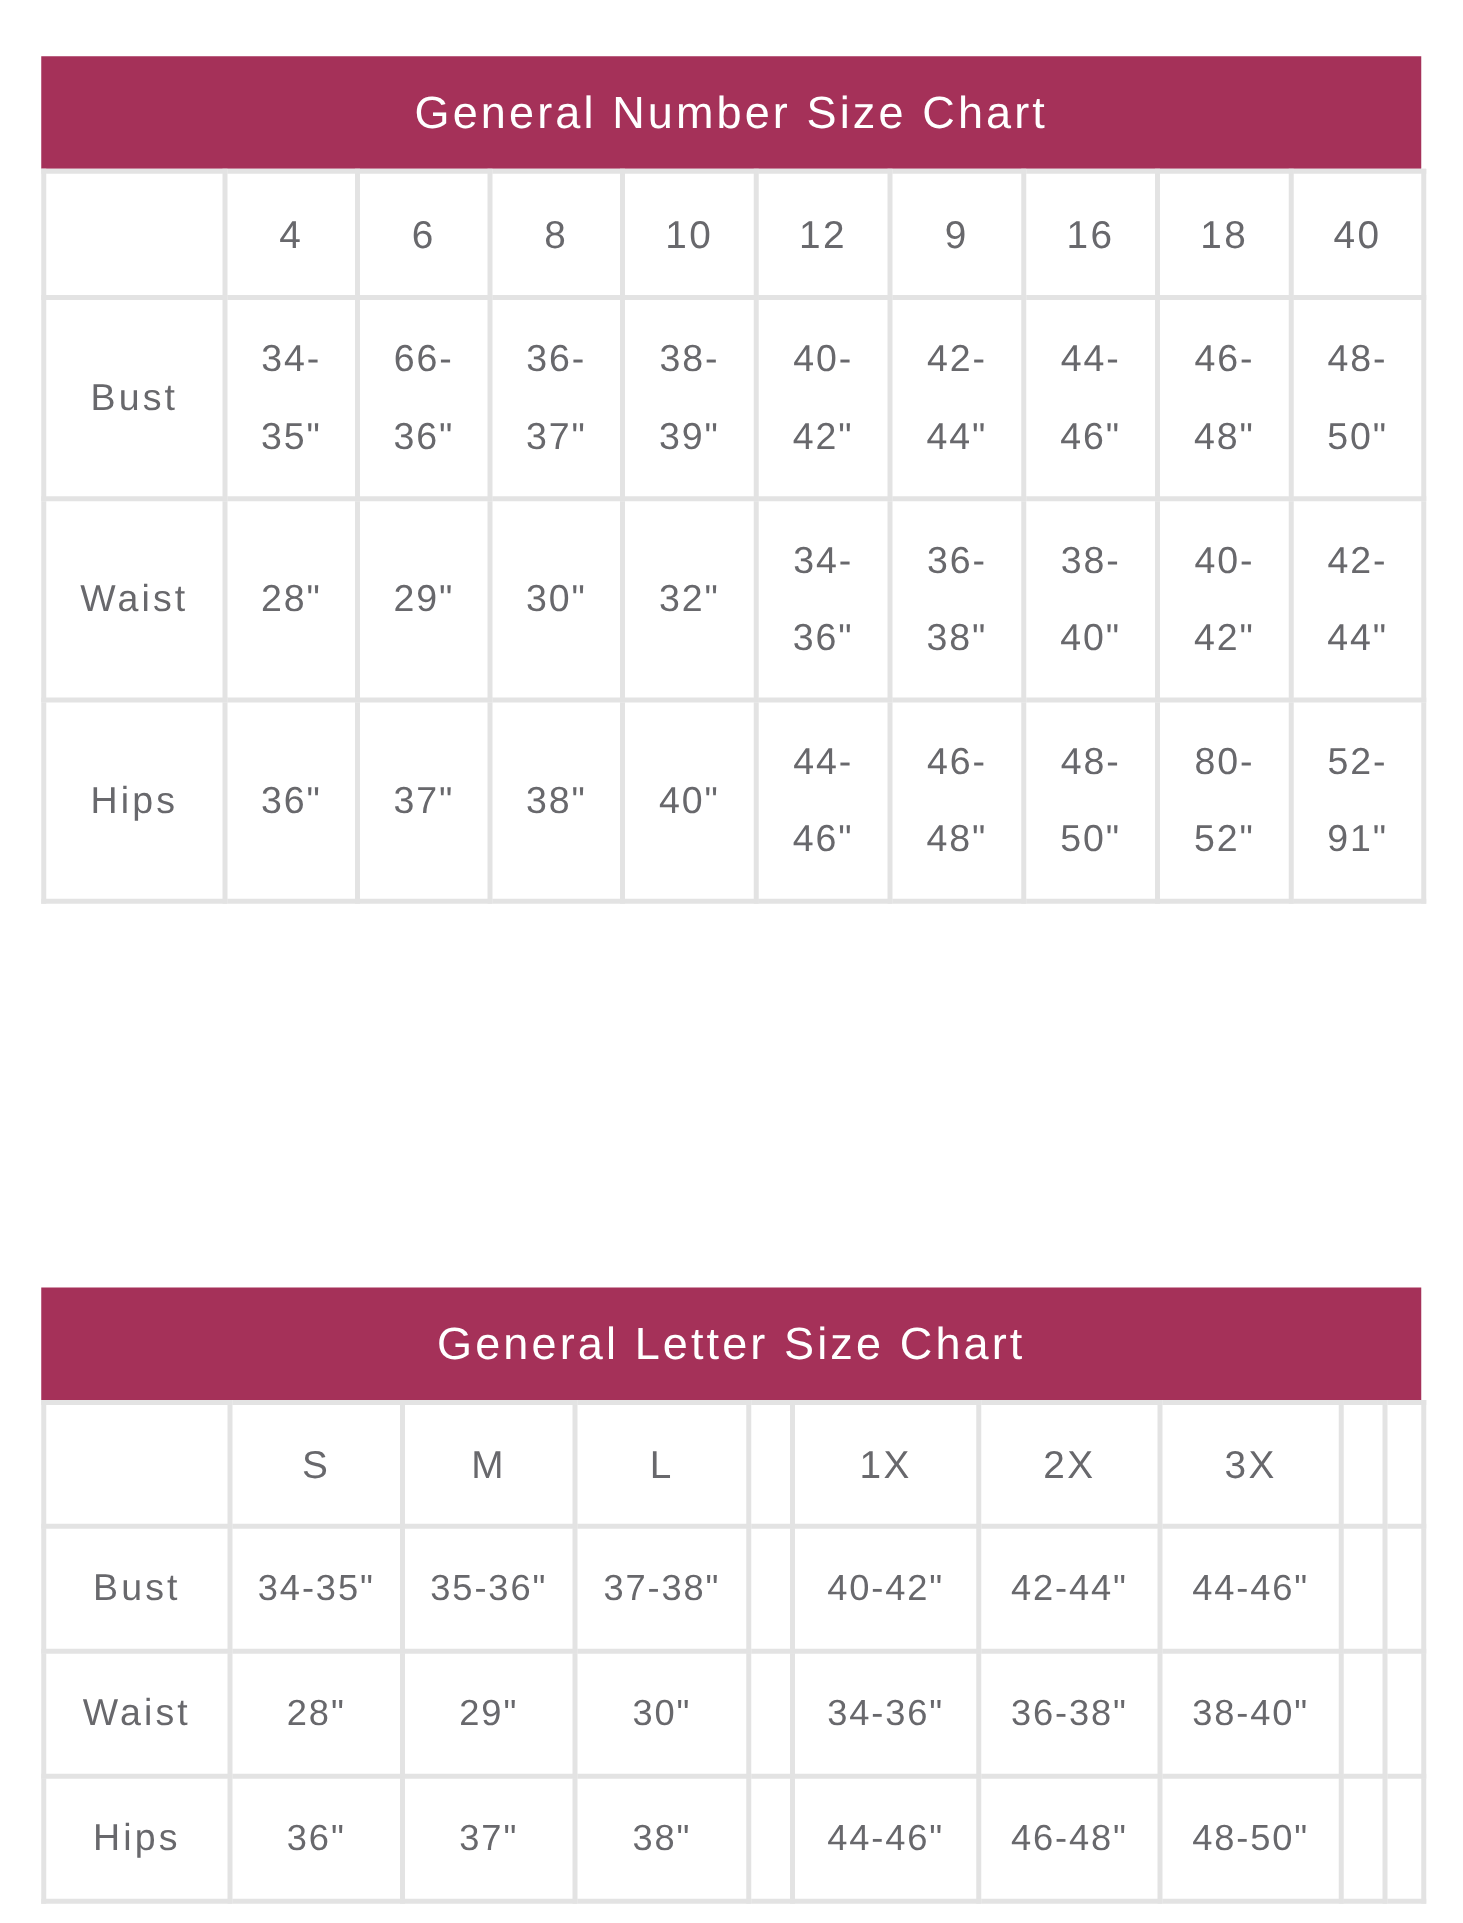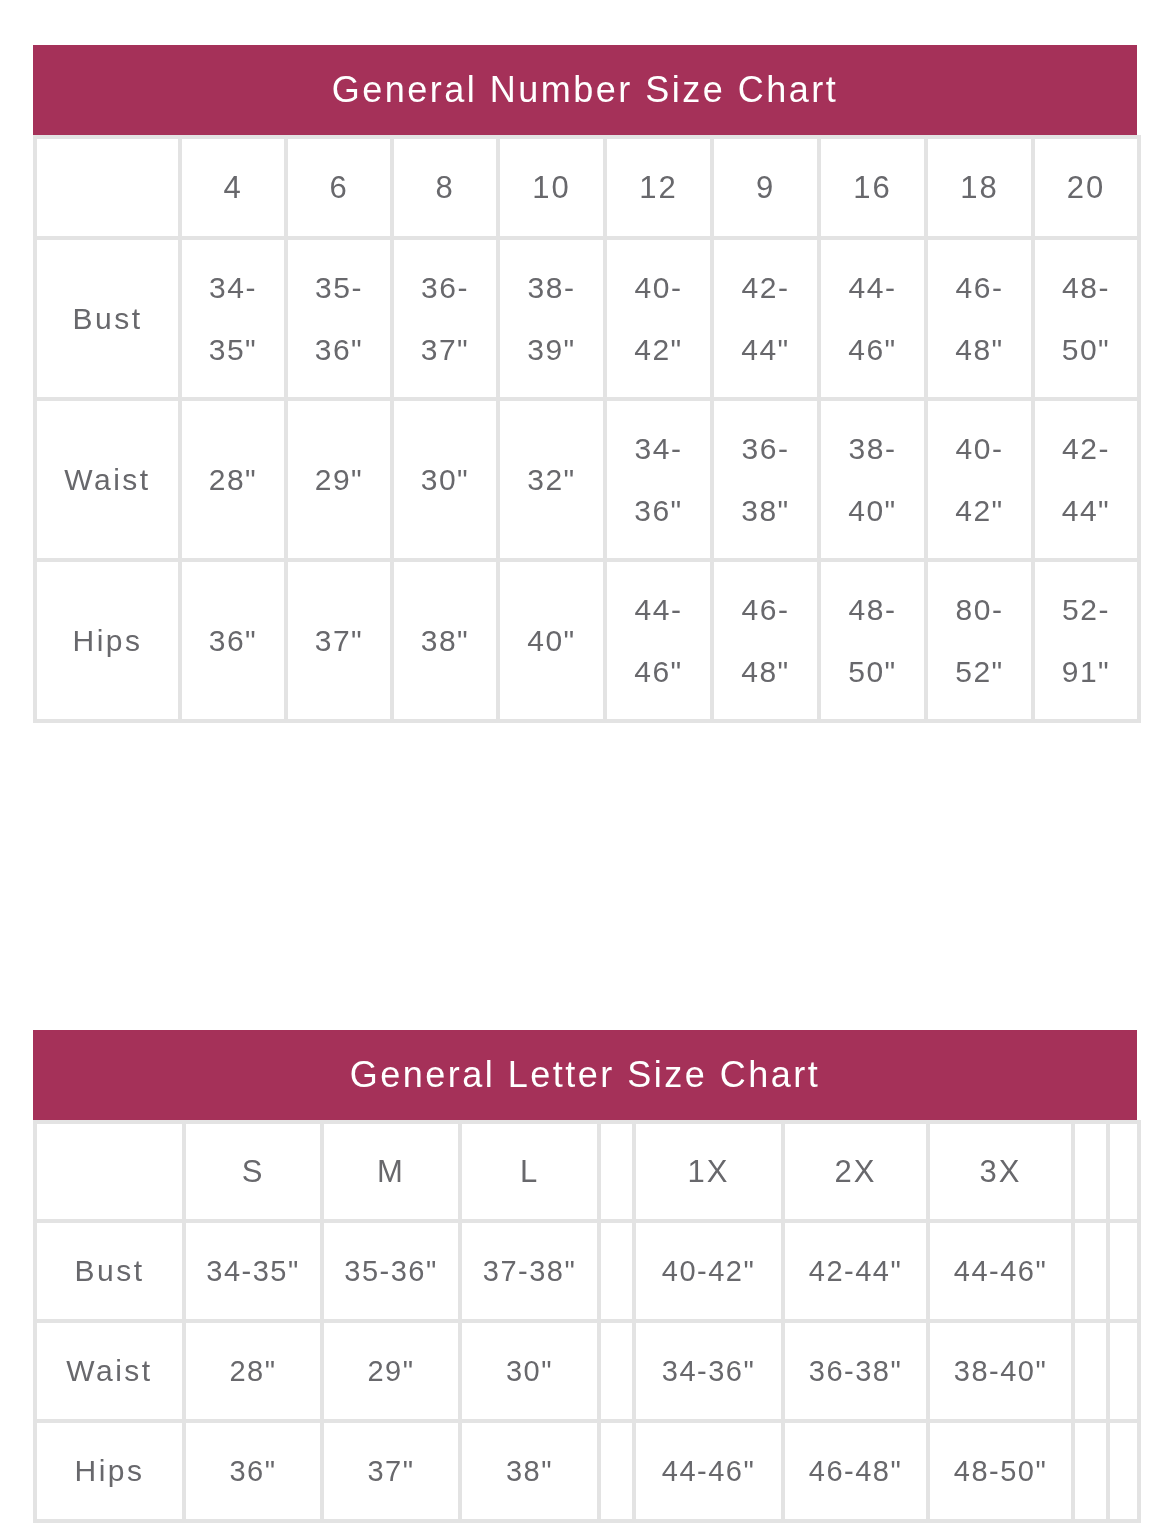--- a/index.html
+++ b/index.html
@@ -64,29 +64,29 @@
         <tr>
           <th></th>
           <th>4</th>
           <th>6</th>
           <th>8</th>
           <th>10</th>
           <th>12</th>
           <th>9</th>
           <th>16</th>
           <th>18</th>
-          <th>20</th>
+          <th>40</th>
         </tr>
       </thead>
       <tbody>
         <tr>
           <th>Bust</th>
           <td>34-
 35"</td>
-          <td>35-
+          <td>66-
 36"</td>
           <td>36-
 37"</td>
           <td>38-
 39"</td>
           <td>40-
 42"</td>
           <td>42-
 44"</td>
           <td>44-

